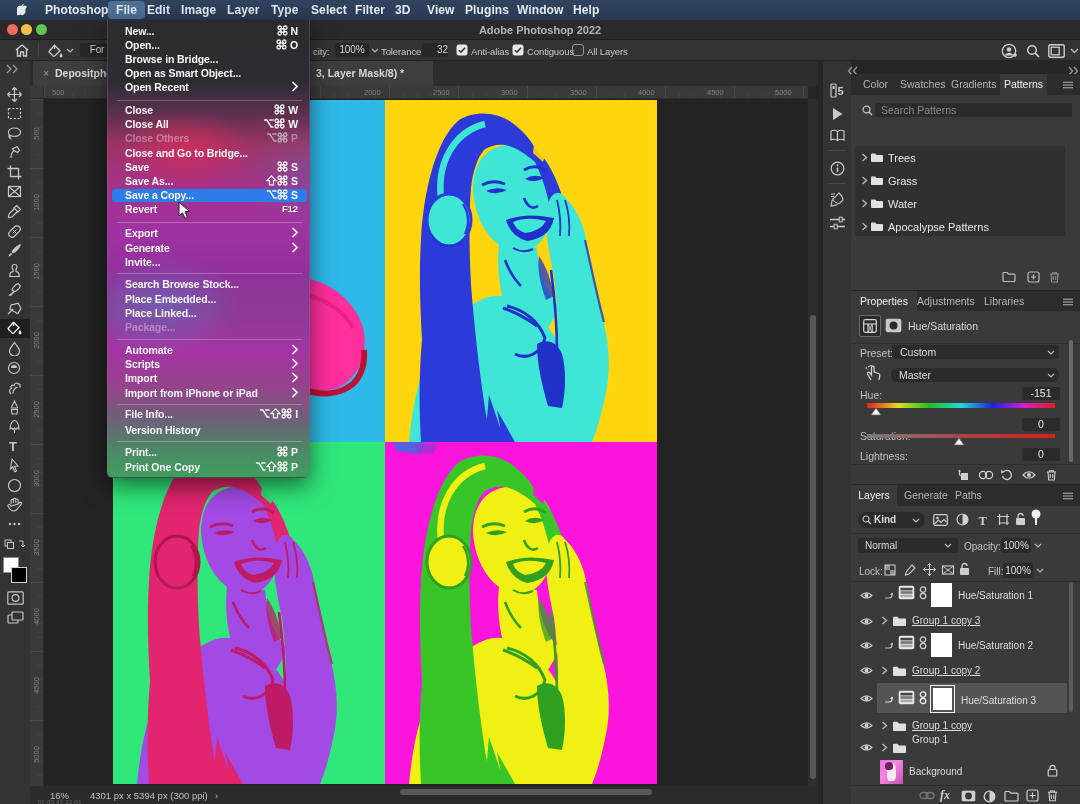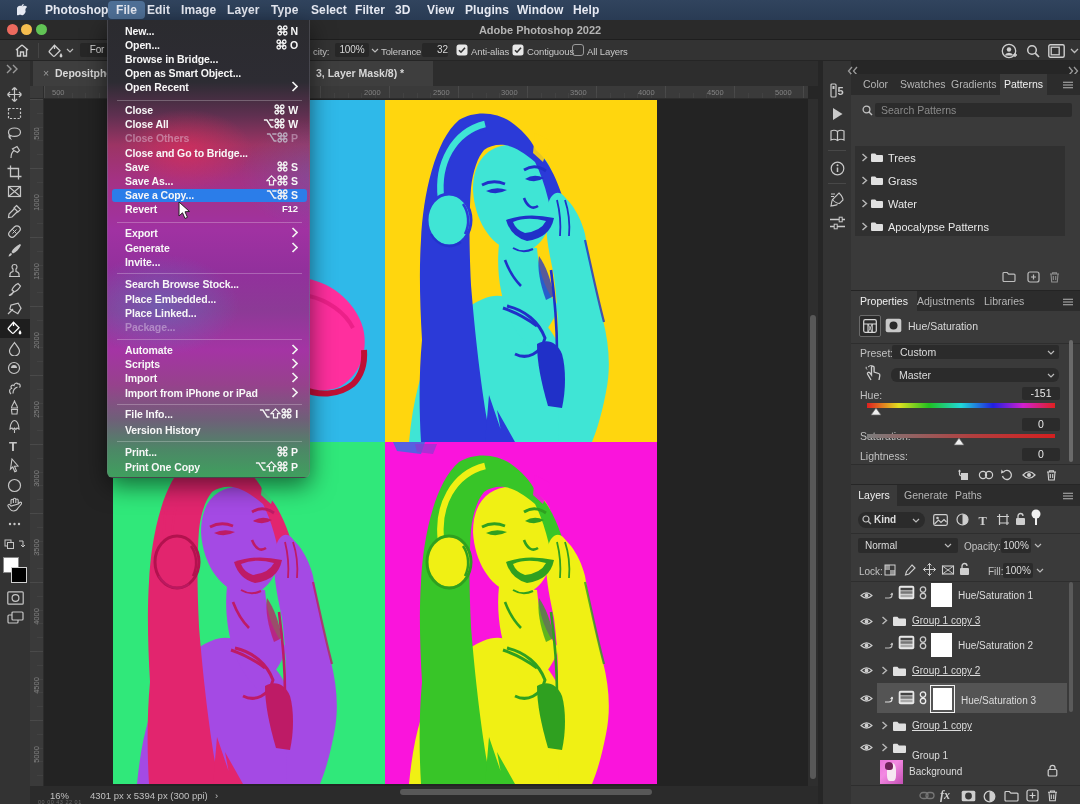--- a/index.html
+++ b/index.html
@@ -706,21 +706,21 @@
             <path d="M1 2.7 a1 1 0 0 1 1-1 h3.4 l1.5 1.7 H13 a1 1 0 0 1 1 1 V10 a1 1 0 0 1 -1 1 H2 a1 1 0 0 1 -1-1 Z" fill="#e0e0e0"></path>
           </svg>
         <span class="abs" style="left:61px;top:138px;text-decoration:underline">Group 1 copy</span>
 
         <svg class="abs" style="left:30px;top:161px" width="7" height="9" viewBox="0 0 7 9">
             <path d="M1.5 1 L5.5 4.5 L1.5 8" stroke="#b8b8b8" stroke-width="1.4" fill="none"></path>
           </svg>
         <svg class="abs" style="left:41px;top:160px" width="15" height="12" viewBox="0 0 15 12">
             <path d="M1 2.7 a1 1 0 0 1 1-1 h3.4 l1.5 1.7 H13 a1 1 0 0 1 1 1 V10 a1 1 0 0 1 -1 1 H2 a1 1 0 0 1 -1-1 Z" fill="#e0e0e0"></path>
           </svg>
-        <span class="abs" style="left:61px;top:168px">Group 1</span>
+        <span class="abs" style="left:61px;top:152px">Group 1</span>
 
         <div class="abs" style="left:29px;top:178px;width:23px;height:24px;background:linear-gradient(135deg,#e970d8 0%,#f389e2 40%,#c44fb4 100%)">
           <div class="abs" style="left:7px;top:3px;width:9px;height:18px;background:#f7e7f2;border-radius:40% 40% 30% 30%"></div>
           <div class="abs" style="left:5px;top:2px;width:8px;height:8px;background:#6e2258;border-radius:50% 50% 40% 40%"></div>
         </div>
         <span class="abs" style="left:58px;top:184px">Background</span>
         <svg class="abs" style="left:196px;top:182px" width="11" height="13" viewBox="0 0 11 13">
             <rect x="1.2" y="5.5" width="8.6" height="6.5" rx="1" fill="none" stroke="#cfcfcf" stroke-width="1.2"></rect>
             <path d="M3 5.5 V3.8 a2.5 2.5 0 0 1 5 0 V5.5" fill="none" stroke="#cfcfcf" stroke-width="1.2"></path>
           </svg>

